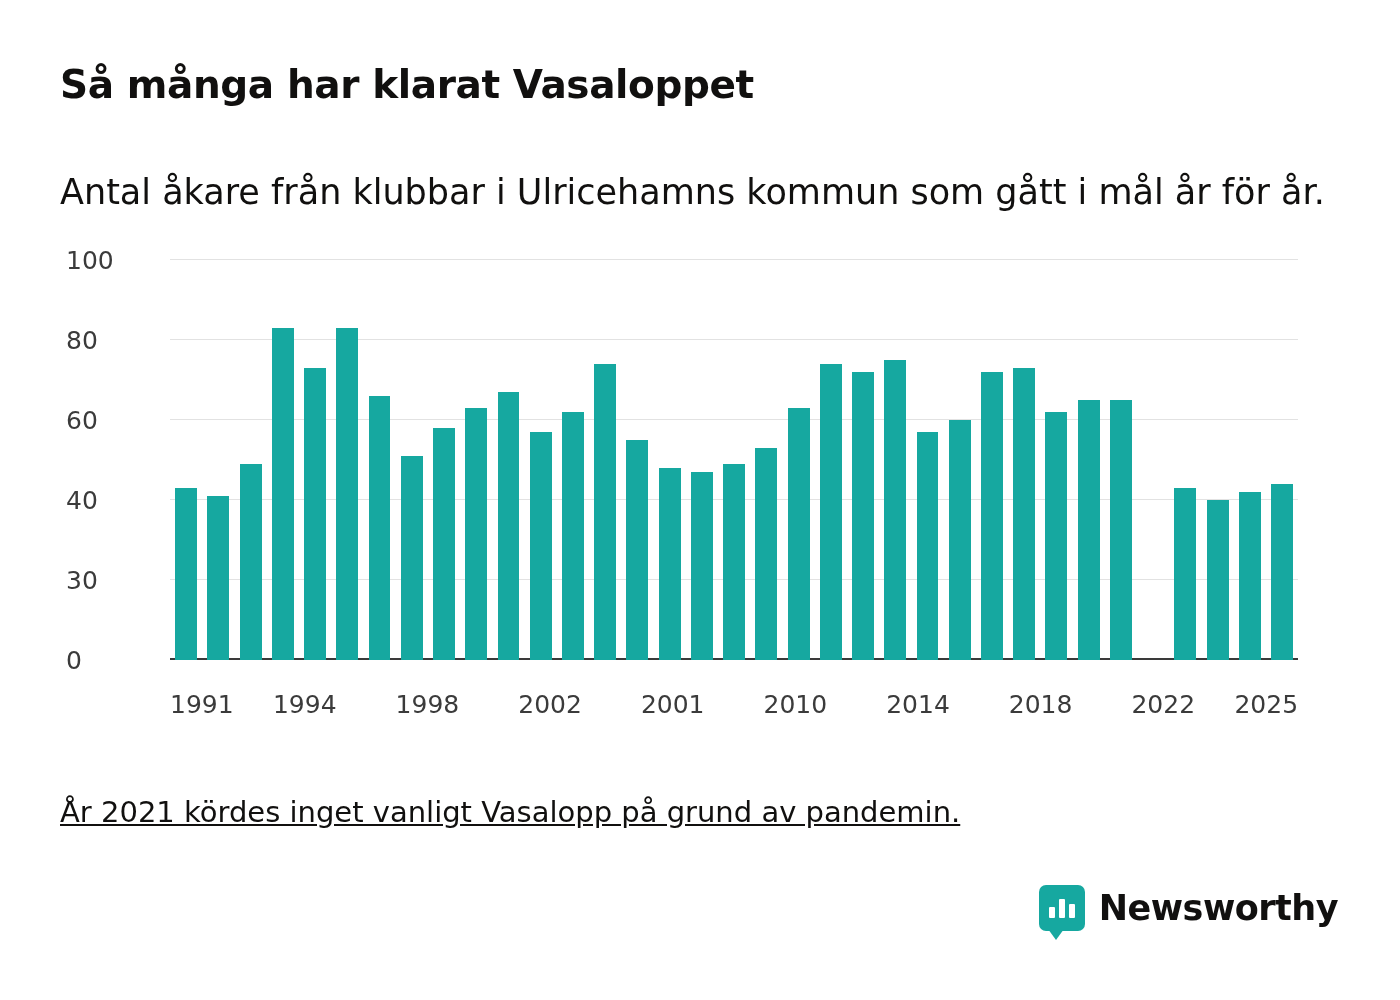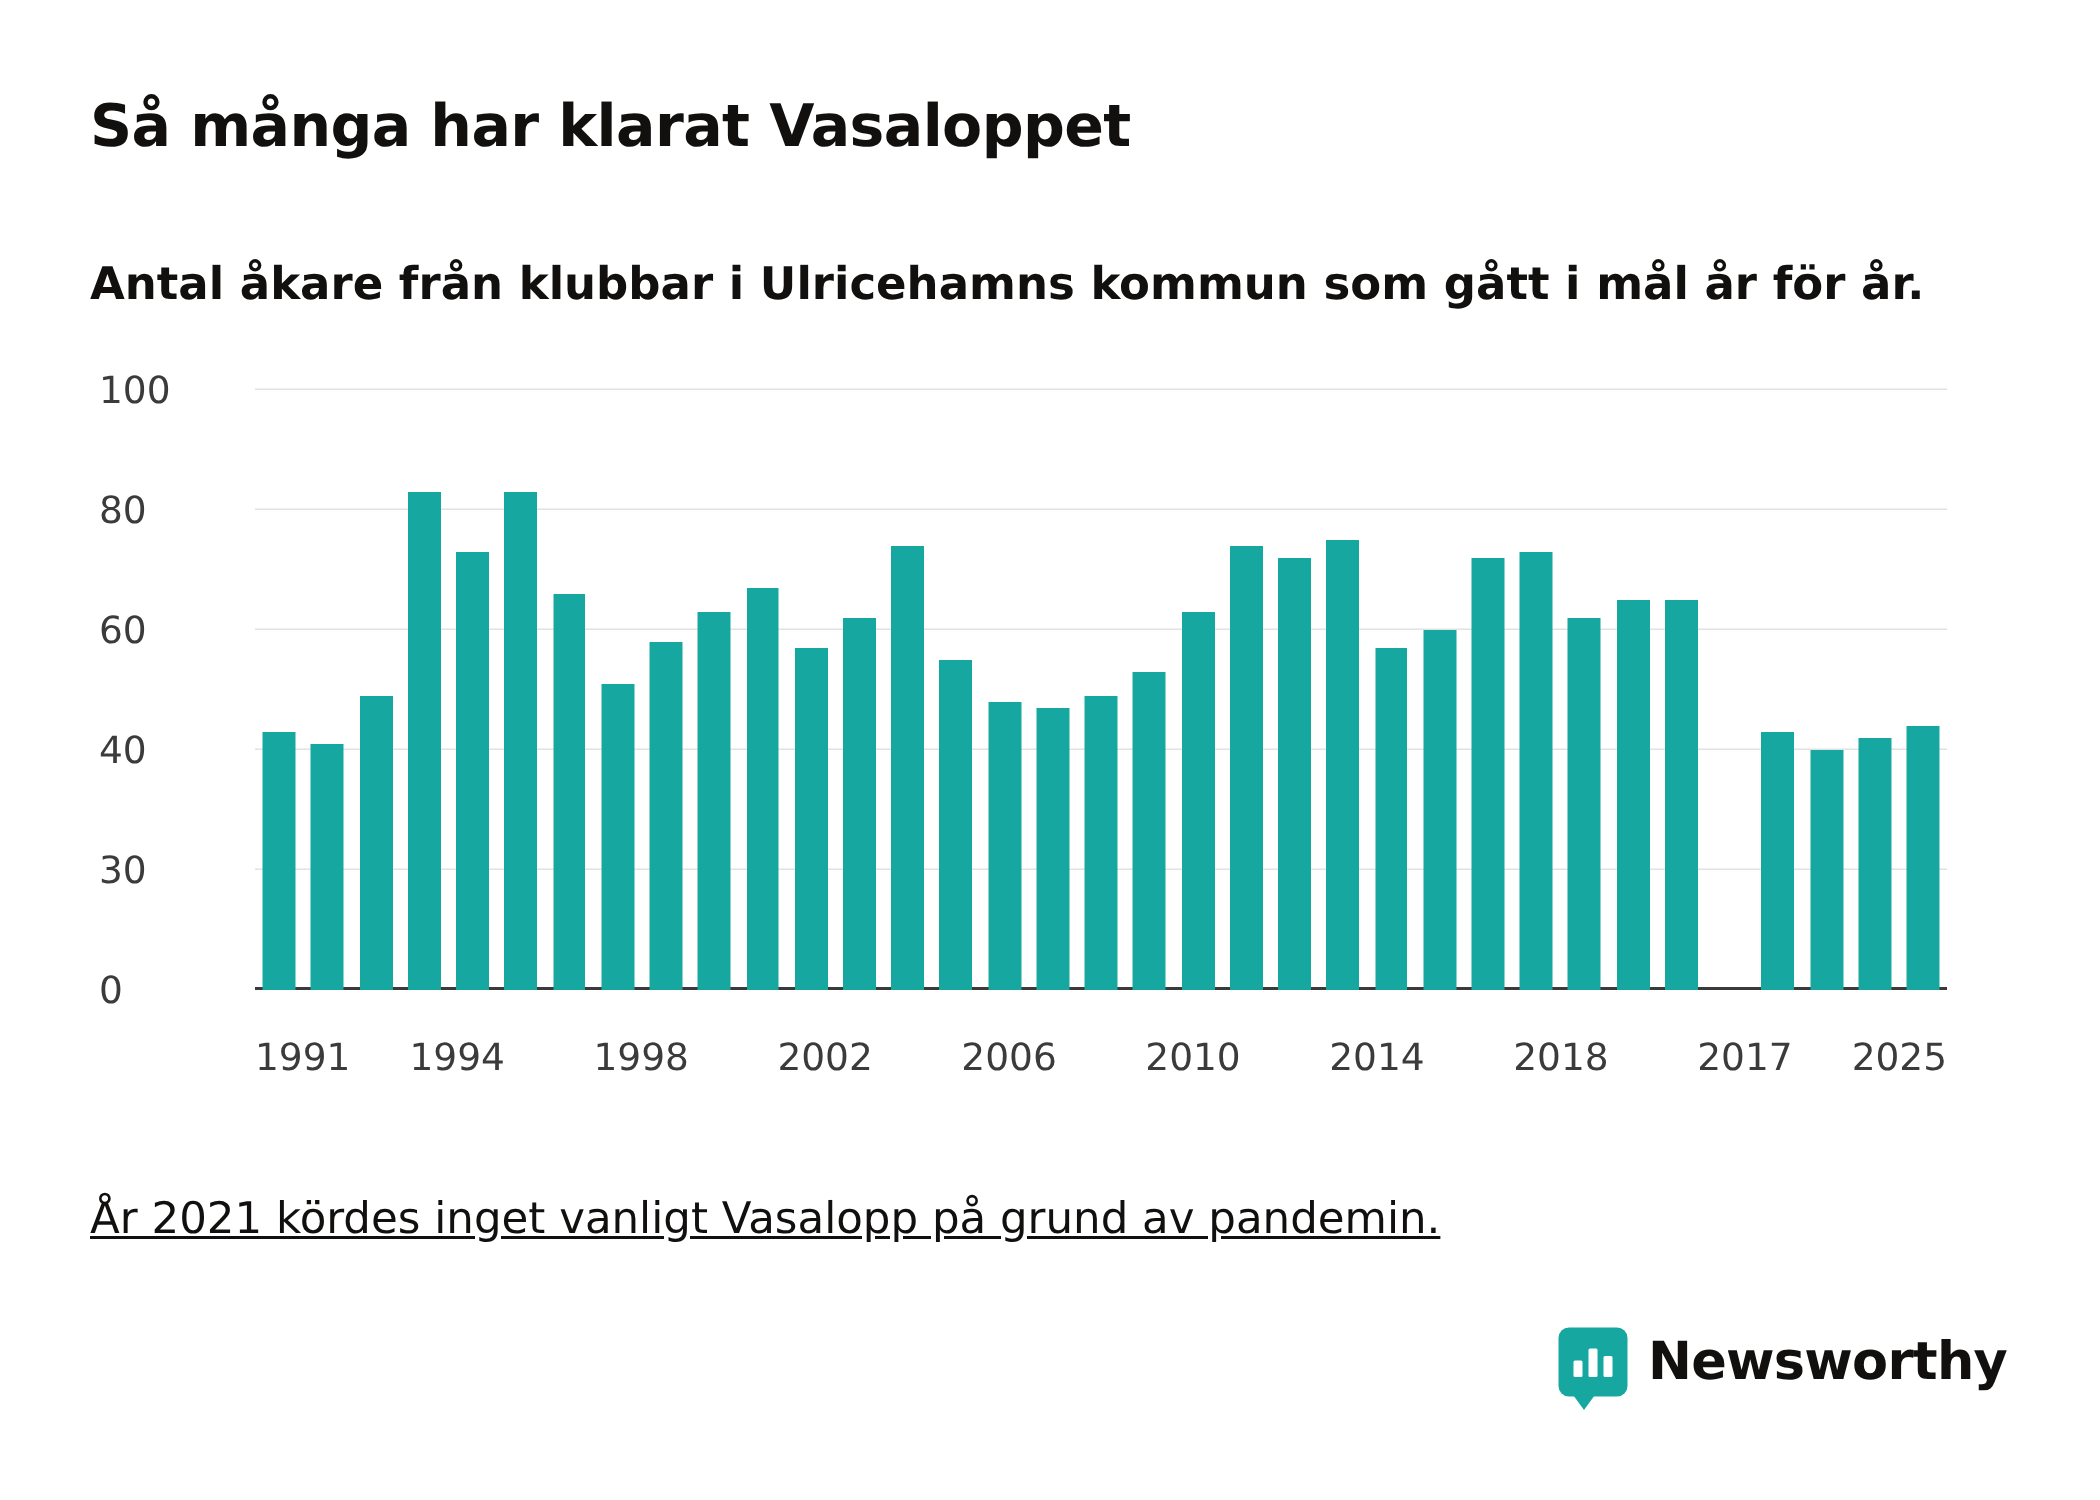--- a/index.html
+++ b/index.html
@@ -26,22 +26,22 @@
     top: 62px;
     font-size: 39px;
     font-weight: bold;
     letter-spacing: -0.4px;
     color: #11100f;
   }
   .subtitle {
     position: absolute;
     left: 60px;
     top: 172px;
-    font-size: 30px;
-    font-weight: bold;
+    font-size: 35px;
+    font-weight: normal;
     color: #11100f;
   }
   .chart-area {
     position: absolute;
     left: 60px;
     top: 240px;
     width: 1250px;
     height: 460px;
   }
   .plot {
@@ -305,37 +305,37 @@
         <div class="xtick"></div>
         <div class="xtick"></div>
         <div class="xtick">1998</div>
         <div class="xtick"></div>
         <div class="xtick"></div>
         <div class="xtick"></div>
         <div class="xtick">2002</div>
         <div class="xtick"></div>
         <div class="xtick"></div>
         <div class="xtick"></div>
-        <div class="xtick">2006</div>
+        <div class="xtick">2001</div>
         <div class="xtick"></div>
         <div class="xtick"></div>
         <div class="xtick"></div>
         <div class="xtick">2010</div>
         <div class="xtick"></div>
         <div class="xtick"></div>
         <div class="xtick"></div>
         <div class="xtick">2014</div>
         <div class="xtick"></div>
         <div class="xtick"></div>
         <div class="xtick"></div>
         <div class="xtick">2018</div>
         <div class="xtick"></div>
         <div class="xtick"></div>
         <div class="xtick"></div>
-        <div class="xtick">2017</div>
+        <div class="xtick">2022</div>
         <div class="xtick"></div>
         <div class="xtick"></div>
         <div class="xtick">2025</div>
       </div>
   </div>
 
   <div class="note">År 2021 kördes inget vanligt Vasalopp på grund av pandemin.</div>
 
   <div class="brand">
     <div class="brand-mark">

